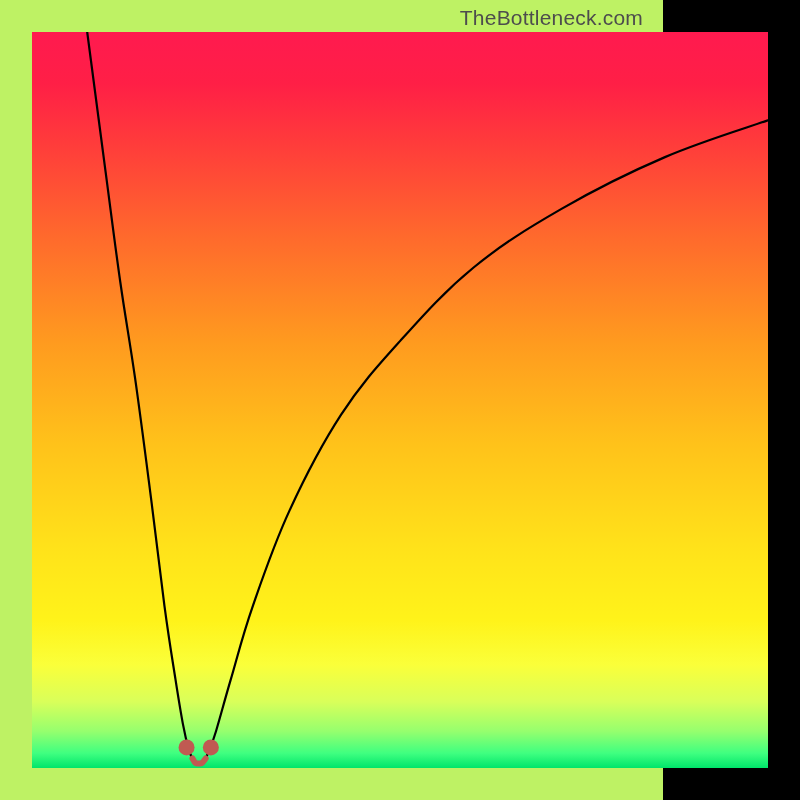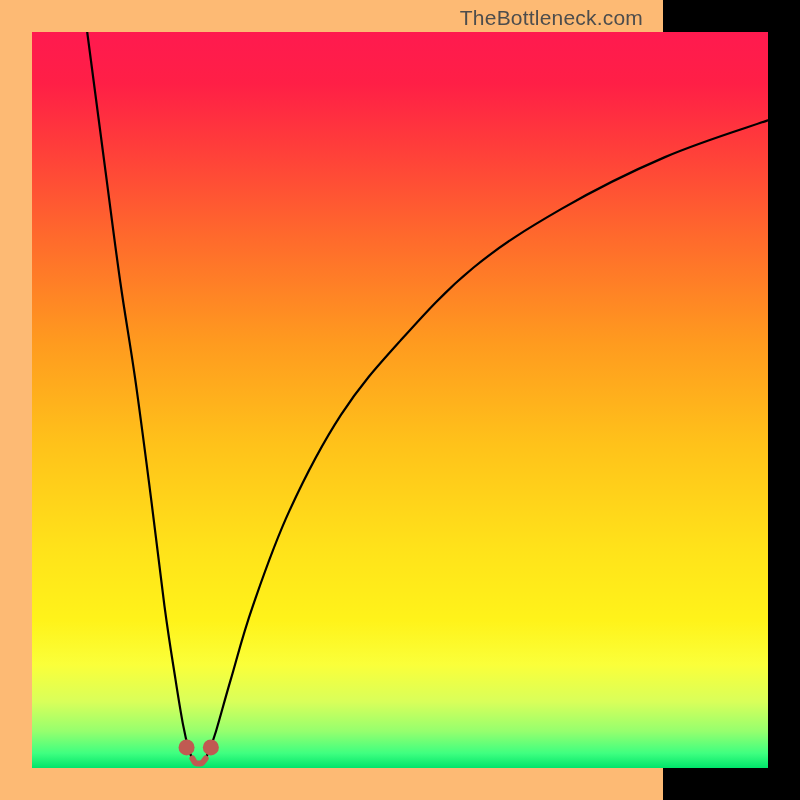--- a/index.html
+++ b/index.html
@@ -8,21 +8,21 @@
     width: 800px;
     height: 800px;
     overflow: hidden;
     background: #000;
     font-family: Arial, Helvetica, sans-serif;
   }
   .frame {
     position: absolute;
     top: 0; left: 0;
     width: 663px; height: 800px;
-    background: #fdba74;
+    background: #bef264;
   }
   .plot {
     position: absolute;
     top: 32px;
     left: 32px;
     width: 736px;
     height: 736px;
     overflow: hidden;
   }
   .watermark {

